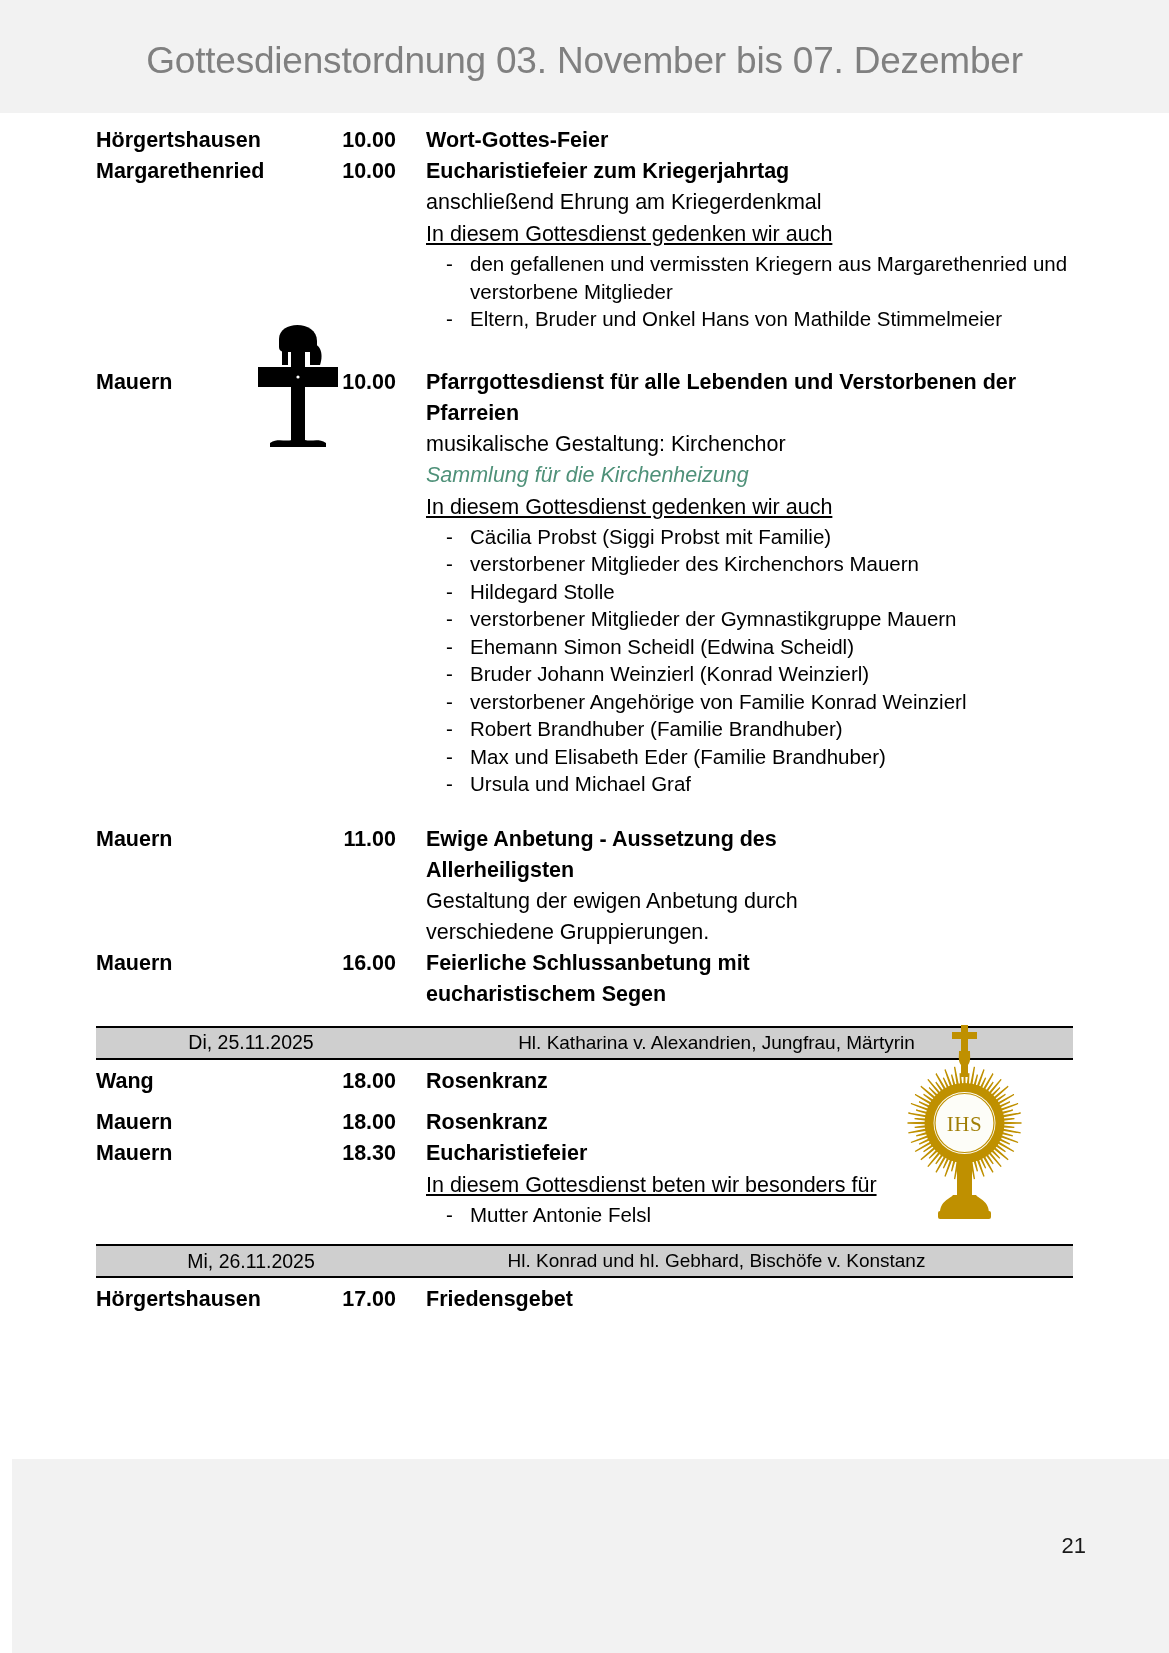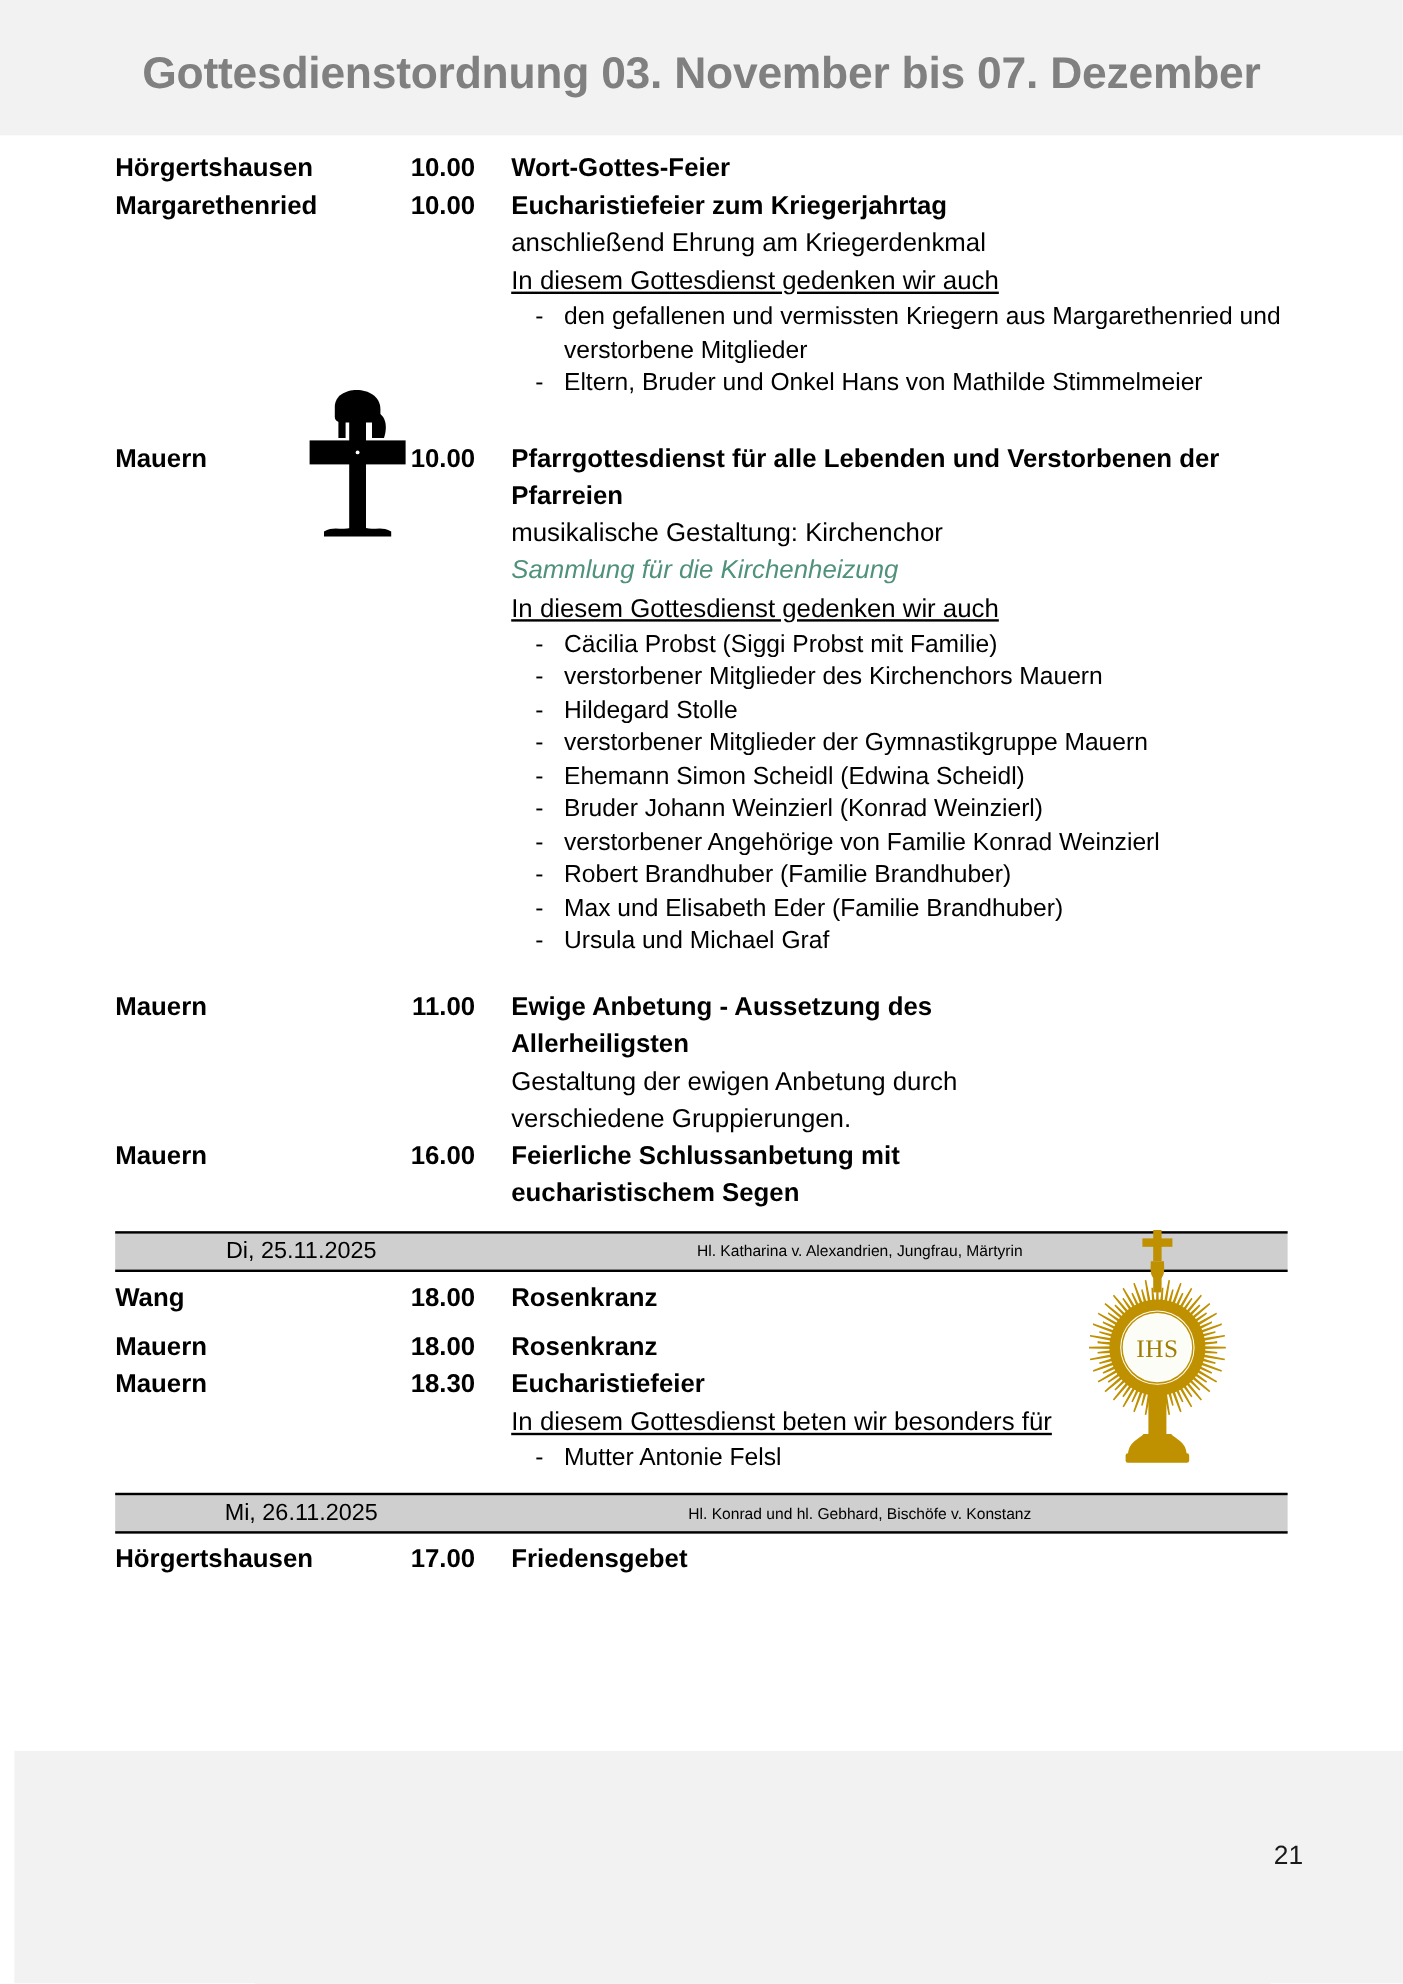--- a/index.html
+++ b/index.html
@@ -24,21 +24,21 @@
     height: 113px;
     width: 100%;
     display: flex;
     align-items: center;
     justify-content: center;
     padding-top: 8px;
   }
   .page-header-title {
     color: #808080;
     font-size: 37px;
-    font-weight: 700;
+    font-weight: 400;
     letter-spacing: -0.2px;
     white-space: nowrap;
   }
 
   
   .content {
     background: #ffffff;
     padding: 0;
     width: 100%;
     height: 1346px;
@@ -128,21 +128,21 @@
     margin-top: 16px;
     margin-bottom: 6px;
   }
   .date-bar-date {
     font-size: 19.5px;
     padding-left: 10px;
     white-space: nowrap;
     text-align: center;
   }
   .date-bar-feast {
-    font-size: 13px;
+    font-size: 19px;
     text-align: center;
     padding-right: 36px;
     white-space: nowrap;
   }
 
   
   .icon-cross-wrap {
     position: absolute;
     left: 248px;
     top: 196px;

